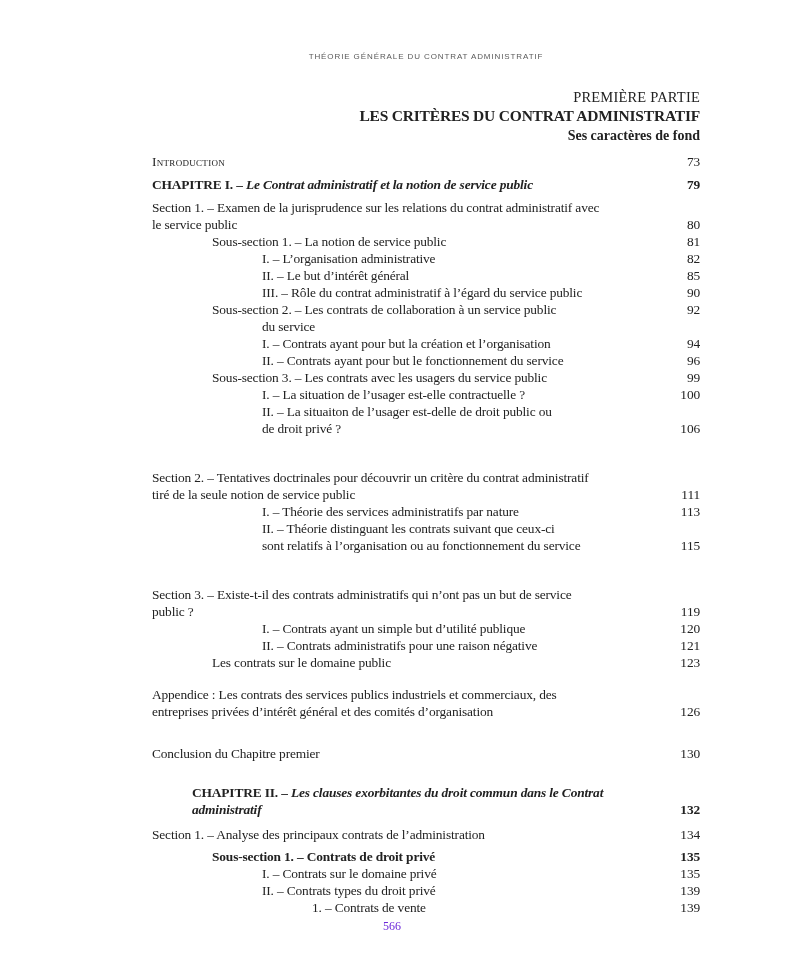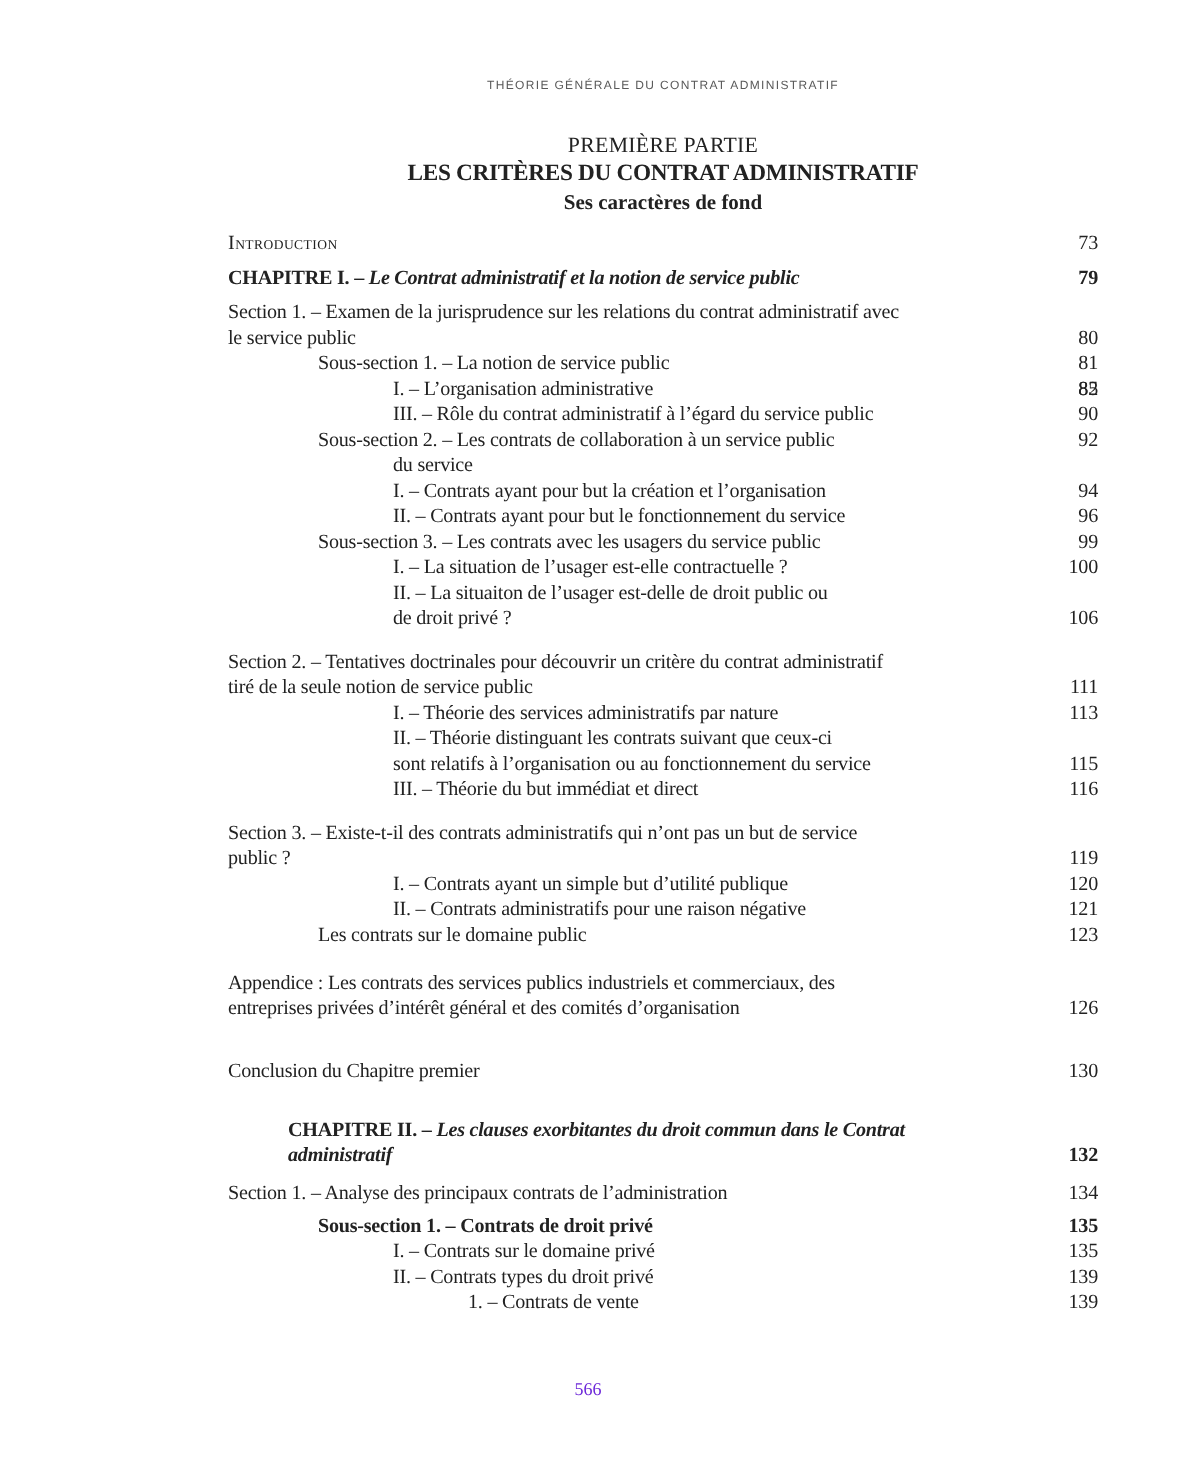--- a/index.html
+++ b/index.html
@@ -2,36 +2,36 @@
 <html><head>
 <meta charset="utf-8">
 <style>
   html, body { margin: 0; padding: 0; background: #ffffff; }
   .page {
     position: relative;
     width: 800px;
     height: 976px;
     background: #ffffff;
     box-sizing: border-box;
-    padding: 52px 68px 0 152px;
+    padding: 52px 100px 0 152px;
     font-family: "Liberation Serif", "DejaVu Serif", serif;
     color: #222222;
     overflow: hidden;
   }
   .running-head {
     text-align: center;
     font-family: "Liberation Sans", "DejaVu Sans", sans-serif;
     font-size: 8px;
     letter-spacing: 0.9px;
     color: #595959;
     text-transform: uppercase;
     margin-bottom: 27px;
     white-space: nowrap;
   }
-  .heading { text-align: center; margin-bottom: 8px; }
+  .heading { text-align: right; margin-bottom: 8px; }
   .heading .kicker {
     font-size: 14.5px;
     letter-spacing: 0.2px;
     line-height: 18px;
   }
   .heading .title {
     font-size: 15.5px;
     font-weight: bold;
     letter-spacing: -0.2px;
     line-height: 20px;
@@ -53,21 +53,21 @@
   }
   .lvl0 { padding-left: 0; }
   .lvl1 { padding-left: 60px; }
   .lvl2 { padding-left: 110px; }
   .lvl3 { padding-left: 160px; font-family: Liberation Serif, serif; }
   .mt5  { margin-top: 5px; font-weight: bold; }
   .mt6  { margin-top: 6px; }
   .mt8  { margin-top: 8px; }
   .mt12 { margin-top: 25px; }
   .mt15 { margin-top: 15px; }
-  .mt18 { margin-top: 12px; }
+  .mt18 { margin-top: 32px; }
   .mt22 { margin-top: 22px; margin-left: 40px; }
   .smallcaps { font-variant: small-caps; letter-spacing: 0.3px; }
   .chapter .ln, .chapter .pg { font-weight: bold; }
   .chap-italic { font-style: italic; }
   .footer {
     position: absolute;
     left: 152px;
     width: 480px;
     bottom: 42px;
     text-align: center;
@@ -120,20 +120,23 @@
     </div>
 
     <div class="row lvl2">
       <div class="lbl">
           <div class="ln">I. – L’organisation administrative</div>
         </div>
       <div class="pg">82</div>
     </div>
 
     <div class="row lvl2">
+      <div class="lbl">
+          <div class="ln">II. – Le but d’intérêt général</div>
+        </div>
       <div class="pg">85</div>
     </div>
 
     <div class="row lvl2">
       <div class="lbl">
           <div class="ln">III. – Rôle du contrat administratif à l’égard du service public</div>
         </div>
       <div class="pg">90</div>
     </div>
 
@@ -197,26 +200,20 @@
     </div>
 
     <div class="row lvl2">
       <div class="lbl">
         <div class="ln">II. – Théorie distinguant les contrats suivant que ceux-ci</div>
         <div class="ln">sont relatifs à l’organisation ou au fonctionnement du service</div>
       </div>
       <div class="pg">115</div>
     </div>
 
-    <div class="row lvl2">
-      <div class="lbl">
-          <div class="ln">III. – Théorie du but immédiat et direct</div>
-        </div>
-      <div class="pg">116</div>
-    </div>
 
     <div class="row lvl0 mt18">
       <div class="lbl">
         <div class="ln">Section 3. – Existe-t-il des contrats administratifs qui n’ont pas un but de service</div>
         <div class="ln">public ?</div>
       </div>
       <div class="pg">119</div>
     </div>
 
     <div class="row lvl2">

